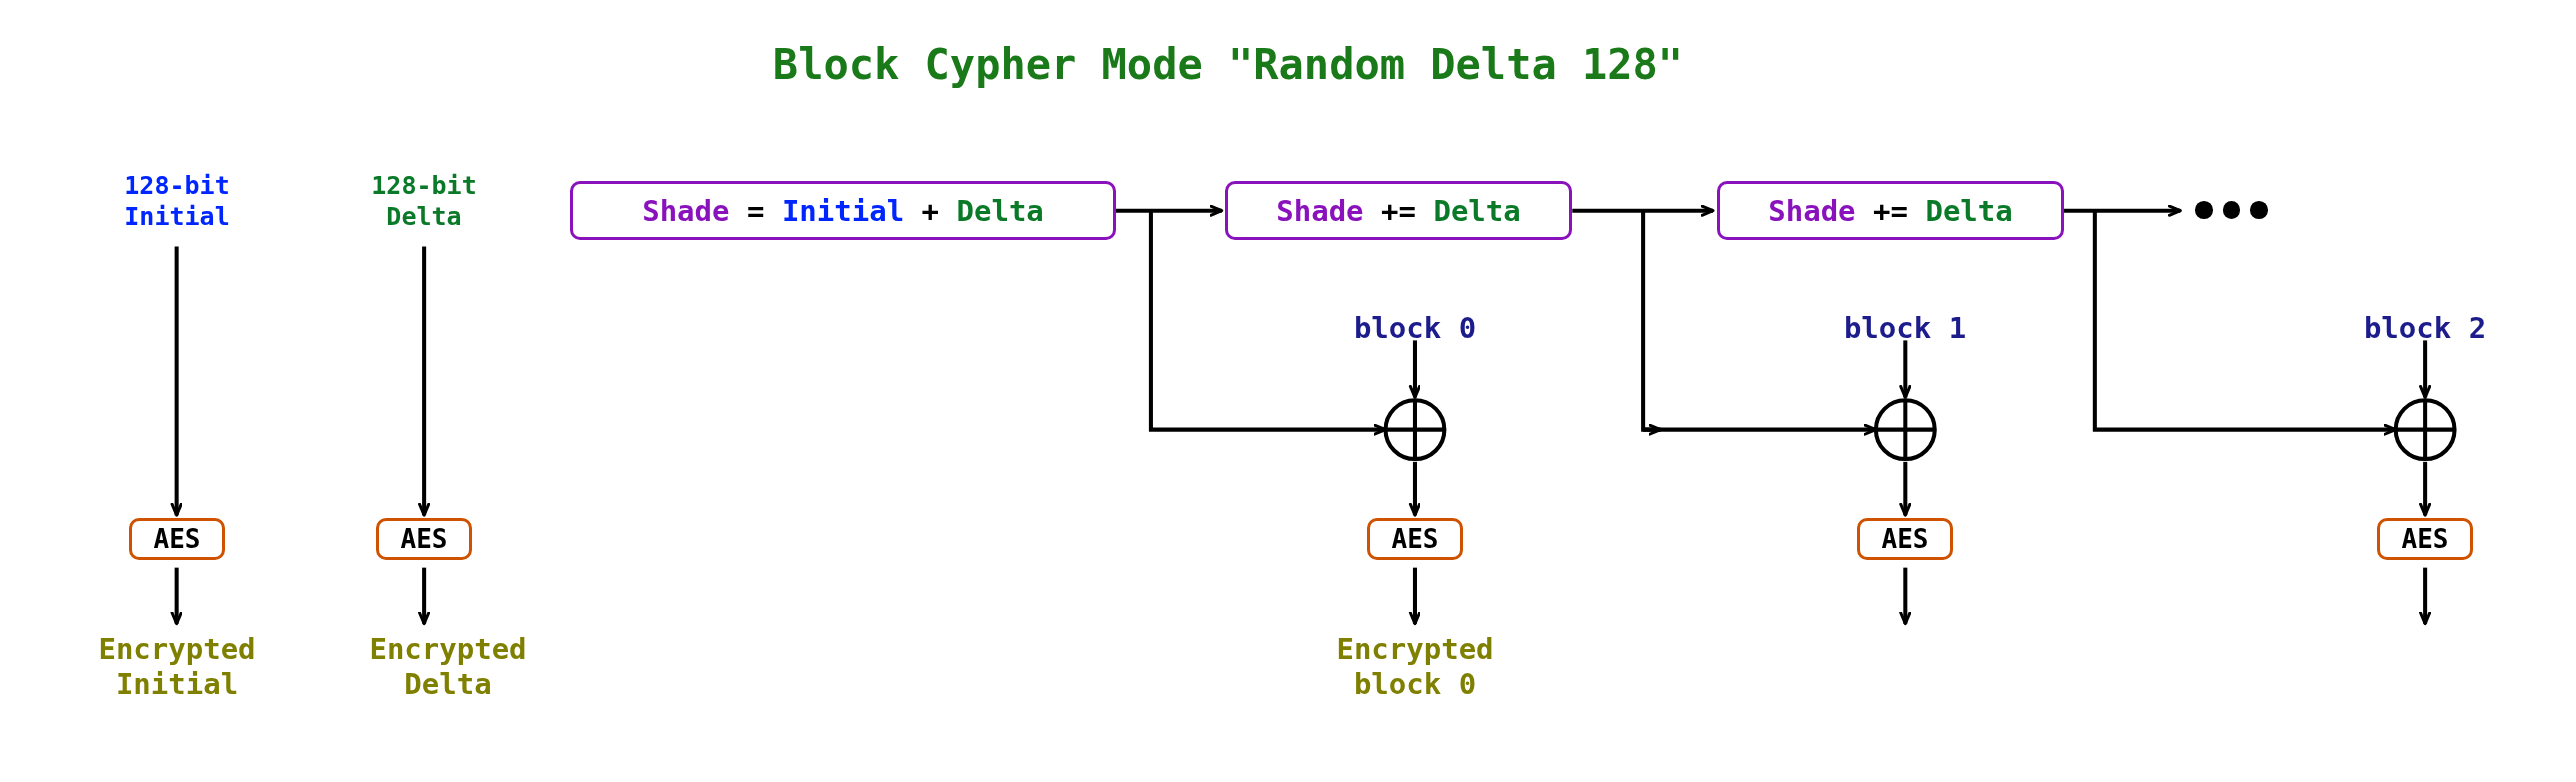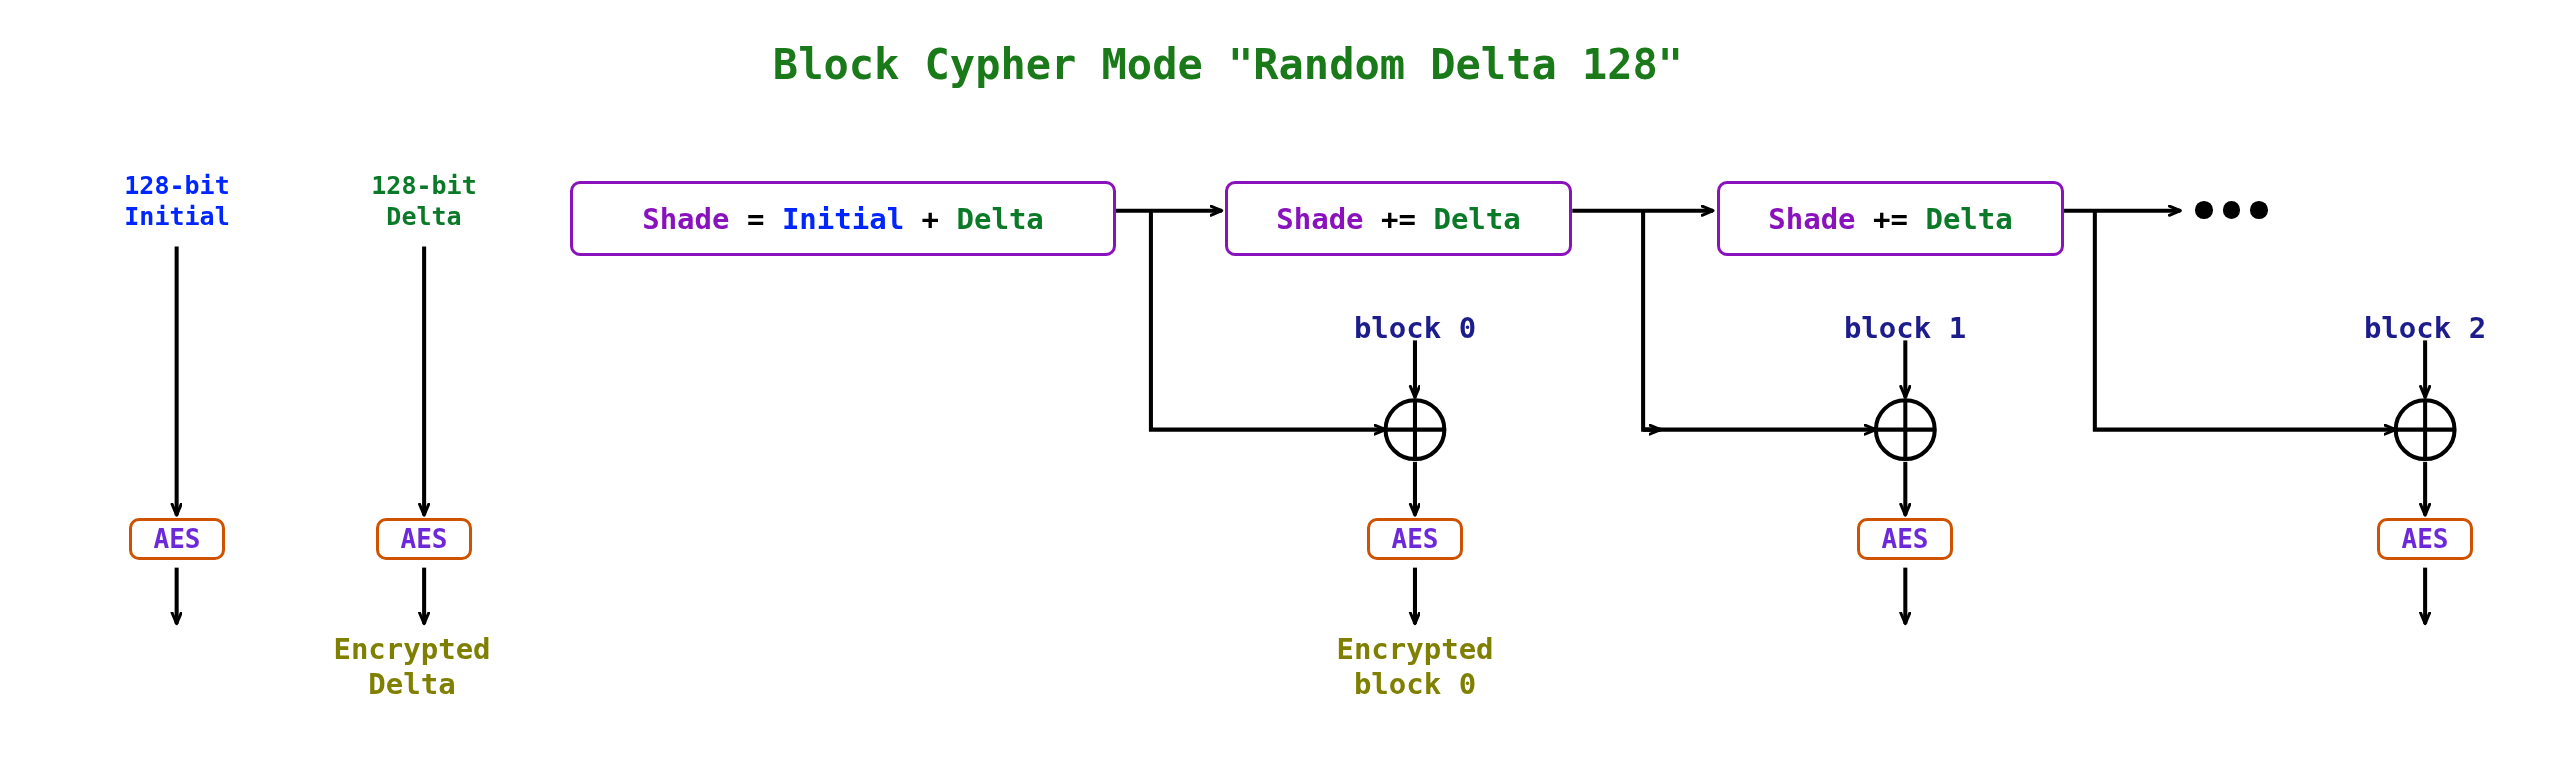--- a/index.html
+++ b/index.html
@@ -58,21 +58,21 @@
     top: 632px;
   }
 
   
   .shade-box {
     position: absolute;
     box-sizing: border-box;
     border: 3.7px solid #8a12bd;
     border-radius: 10px;
     background: #ffffff;
-    height: 75px;
+    height: 59px;
     display: flex;
     align-items: center;
     justify-content: center;
     font-size: 29px;
     font-weight: bold;
     white-space: pre;
     font-family: "DejaVu Sans Mono", "Liberation Mono", monospace;
     letter-spacing: 0px;
   }
 
@@ -83,21 +83,21 @@
     border: 3.7px solid #cf5200;
     border-radius: 10px;
     background: #ffffff;
     width: 96px;
     height: 42px;
     display: flex;
     align-items: center;
     justify-content: center;
     font-size: 26px;
     font-weight: bold;
-    color: #6d28d9;
+    color: #000000;
     font-family: "DejaVu Sans Mono", "Liberation Mono", monospace;
     transform: translateX(-50%);
   }
 
   .dots {
     position: absolute;
     display: flex;
     gap: 10px;
     align-items: center;
   }
@@ -175,29 +175,31 @@
     </g>
   </svg>
 
   <div class="lbl c-blue col-head" style="left:177px;"><span>128-bit</span>
 <span>Initial</span></div>
 
   <div class="aes-box" style="left:177px; top:518px;">
       <span>AES</span>
     </div>
 
+  <div class="lbl c-olive enc-label" style="left:177px;"><span>Encrypted</span>
+<span>Initial</span></div>
 
   <div class="lbl c-green col-head" style="left:424px;"><span>128-bit</span>
 <span>Delta</span></div>
 
   <div class="aes-box" style="left:424px; top:518px;">
       <span>AES</span>
     </div>
 
-  <div class="lbl c-olive enc-label" style="left:412px;"><span>Encrypted</span>
+  <div class="lbl c-olive enc-label" style="left:448px;"><span>Encrypted</span>
 <span>Delta</span></div>
 
   <div class="shade-box" id="shade-0" style="left:570px; top:181px; width:546px;"><span class="c-purple">Shade</span><span class="c-black"> </span><span class="c-black">=</span><span class="c-black"> </span><span class="c-blue">Initial</span><span class="c-black"> </span><span class="c-black">+</span><span class="c-black"> </span><span class="c-green">Delta</span></div>
   <div class="shade-box" id="shade-1" style="left:1225px; top:181px; width:347px;"><span class="c-purple">Shade</span><span class="c-black"> </span><span class="c-black">+=</span><span class="c-black"> </span><span class="c-green">Delta</span></div>
   <div class="shade-box" id="shade-2" style="left:1717px; top:181px; width:347px;"><span class="c-purple">Shade</span><span class="c-black"> </span><span class="c-black">+=</span><span class="c-black"> </span><span class="c-green">Delta</span></div>
 
   <div class="dots" style="left:2195px; top:201px;">
     <i></i>
     <i></i>
     <i></i>

